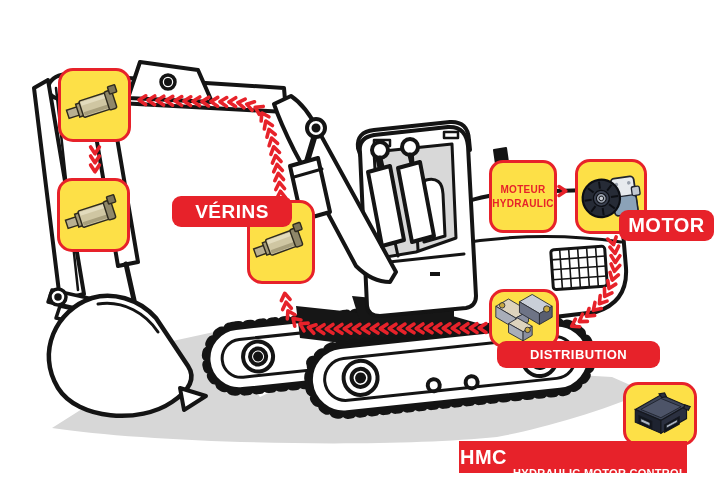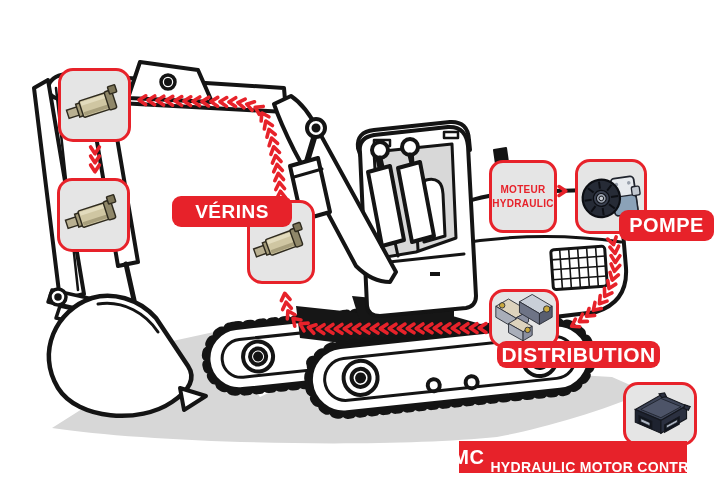--- a/index.html
+++ b/index.html
@@ -4,38 +4,38 @@
 <style>
   html,body{margin:0;padding:0;background:#fff;}
   .stage{
     position:relative;width:720px;height:480px;overflow:hidden;background:#fff;
     font-family:"Liberation Sans", sans-serif;
   }
   .stage svg{display:block;}
   #machine{position:absolute;left:0;top:0;z-index:1;}
   
   .cbox{
-    position:absolute;z-index:3;background:#e5e5e5;
+    position:absolute;z-index:3;background:#fde047;
     border:3.5px solid var(--accent,#e7222a);
     border-radius:15px;display:flex;align-items:center;justify-content:center;
     box-sizing:border-box;
   }
   
   .pill{
     position:absolute;z-index:4;background:var(--accent,#e7222a);color:#fff;
     display:flex;align-items:center;justify-content:center;
     font-weight:bold;letter-spacing:.5px;border-radius:9px;box-sizing:border-box;
     white-space:nowrap;
   }
   .pill-verins{left:172px;top:196px;width:120px;height:31px;font-size:19px;}
   .pill-pompe{left:619px;top:210px;width:95px;height:31px;font-size:20px;}
-  .pill-distribution{left:497px;top:341px;width:163px;height:27px;font-size:21px;letter-spacing:.4px;}
+  .pill-distribution{left:497px;top:341px;width:163px;height:27px;font-size:13px;letter-spacing:.4px;}
   .pill-hmc{left:459px;top:441px;width:228px;height:28px;border-radius:0;gap:6px;padding:16px 10px;}
   .pill-hmc .big{font-size:20px;letter-spacing:.5px;}
-  .pill-hmc .small{font-size:14px;letter-spacing:.3px;position:relative;top:10px;}
+  .pill-hmc .small{font-size:11px;letter-spacing:.3px;position:relative;top:16px;}
   .box-cyl1{left:58px;top:68px;width:73px;height:74px;}
   .box-cyl2{left:57px;top:178px;width:73px;height:74px;}
   .box-verins{left:247px;top:200px;width:68px;height:84px;}
   .box-moteur{left:489px;top:160px;width:68px;height:73px;border-radius:14px;}
   .box-pompe{left:575px;top:159px;width:72px;height:75px;}
   .box-distribution{left:489px;top:289px;width:70px;height:59px;}
   .box-hmc{left:623px;top:382px;width:74px;height:64px;}
   .moteur-text{
     color:var(--accent,#e7222a);font-weight:bold;font-size:10px;line-height:1.35;
     text-align:center;letter-spacing:.3px;
@@ -359,21 +359,21 @@
         <path d="M34,5 L40,4 L42,8 L37,9 Z" fill="#2b3040"></path>
       </g>
     </svg>
   </div>
 
   <div class="pill pill-verins">
     <span>VÉRINS</span>
   </div>
 
   <div class="pill pill-pompe">
-    <span>POMPE</span>
+    <span>MOTOR</span>
   </div>
 
   <div class="pill pill-distribution">
     <span>DISTRIBUTION</span>
   </div>
 
   <div class="pill pill-hmc">
     <span class="big">HMC</span>
     <span class="small">HYDRAULIC MOTOR CONTROL</span>
   </div>

